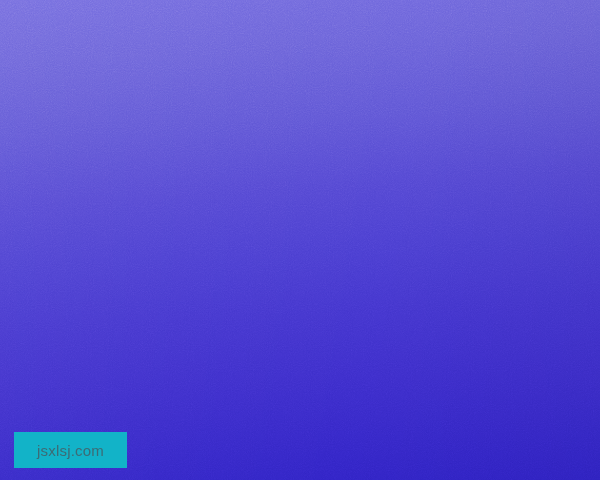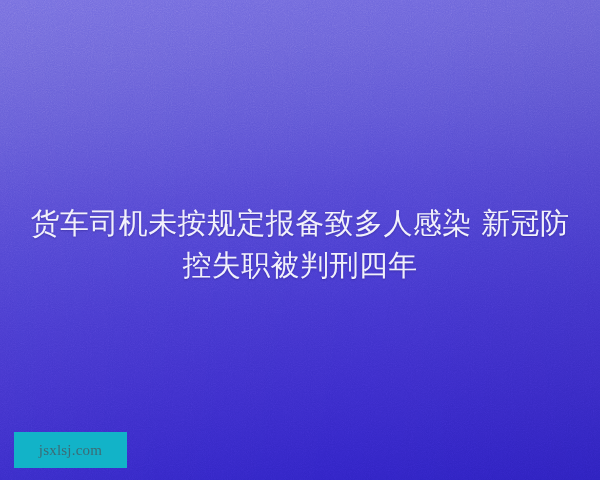--- a/index.html
+++ b/index.html
@@ -78,36 +78,35 @@
     height: 36px;
     background: #12B3C8;
     display: flex;
     align-items: center;
     justify-content: center;
   }
   .watermark-label {
     color: #3D6B75;
     font-size: 15px;
     letter-spacing: 0.2px;
-    font-family: Liberation Serif, serif;
+    font-family: Liberation Sans, sans-serif;
     line-height: 1;
   }
 </style>
 </head>
 <body>
 
 <div class="card">
 
   <svg class="grain" width="600" height="480" viewBox="0 0 600 480" preserveAspectRatio="none" aria-hidden="true">
     <filter id="grainFilter">
       <feTurbulence type="fractalNoise" baseFrequency="0.95" numOctaves="3" stitchTiles="stitch"></feTurbulence>
       <feColorMatrix type="saturate" values="0"></feColorMatrix>
     </filter>
     <rect width="600" height="480" filter="url(#grainFilter)"></rect>
   </svg>
 
-  <div class="headline">货车司机未按规定报备致多人感染 新冠防控失职被判刑四年</div>
 
   <div class="watermark">
     <span class="watermark-label">jsxlsj.com</span>
   </div>
 
 </div>
 
 </body></html>

